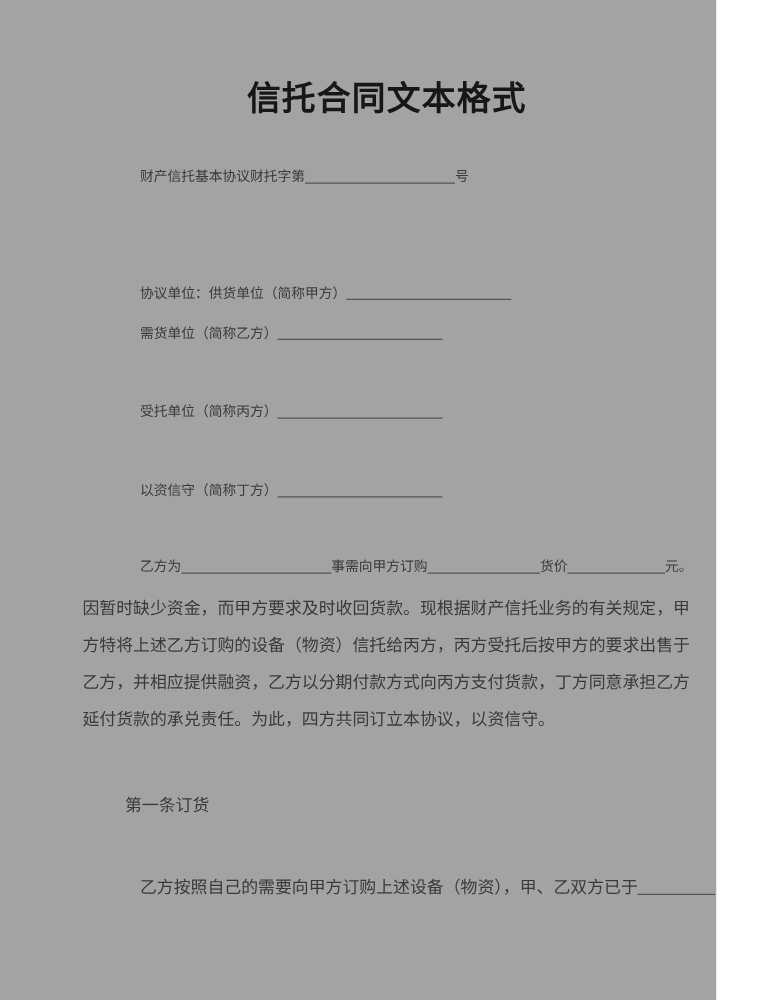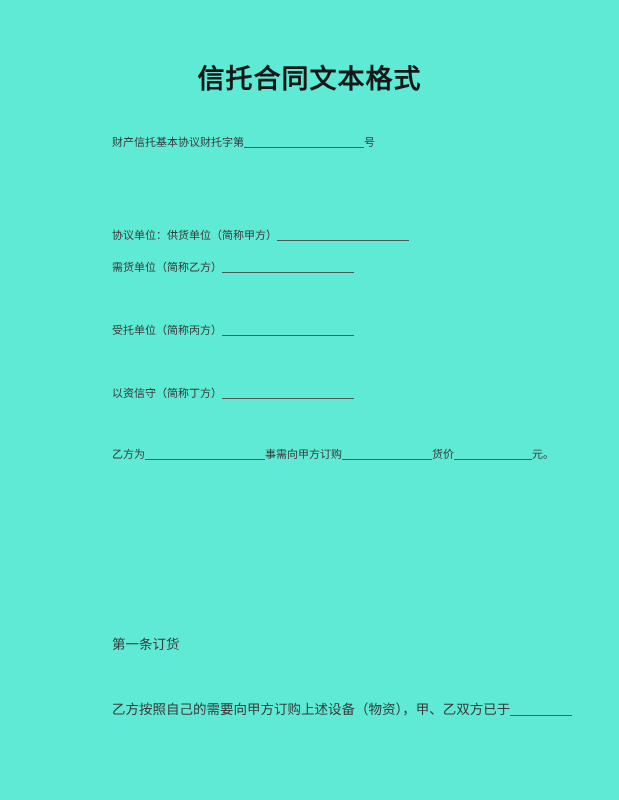--- a/index.html
+++ b/index.html
@@ -6,23 +6,23 @@
   html, body {
     margin: 0;
     padding: 0;
     background: #ffffff;
   }
   body {
     font-family: "Liberation Sans", "DejaVu Sans", sans-serif;
   }
   .page {
     position: relative;
-    width: 619px;
+    width: 573px;
     height: 800px;
-    background: #5eead4;
+    background: #a3a3a3;
     overflow: hidden;
     box-sizing: border-box;
   }
   .doc-title {
     position: absolute;
     top: 62px;
     left: 0;
     width: 619px;
     text-align: center;
     font-size: 27px;
@@ -58,21 +58,21 @@
     color: #3a3a3a;
     line-height: 29.5px;
     text-align: justify;
   }
   .body-para .indent-line {
     display: block;
     white-space: nowrap;
   }
   .section-head {
     position: absolute;
-    left: 112px;
+    left: 100px;
     font-size: 13.5px;
     color: #3a3a3a;
     white-space: nowrap;
     font-family: Liberation Serif, serif;
   }
   .clause-line {
     position: absolute;
     left: 112px;
     font-size: 13.5px;
     color: #3a3a3a;
@@ -103,20 +103,26 @@
   </div>
 
   <div class="field-line" style="top:383px;">
     <span>以资信守（简称丁方）</span><span class="blank blank-c"></span>
   </div>
 
   <div class="field-line" style="top:444px;">
     <span>乙方为</span><span class="blank blank-b"></span><span>事需向甲方订购</span><span class="blank blank-d"></span><span>货价</span><span class="blank blank-e"></span><span>元。</span>
   </div>
 
+  <div class="body-para" style="top:472px;">
+    <span class="indent-line">因暂时缺少资金，而甲方要求及时收回货款。现根据财产信托业务的有关规定，甲</span>
+    <span class="indent-line">方特将上述乙方订购的设备（物资）信托给丙方，丙方受托后按甲方的要求出售于</span>
+    <span class="indent-line">乙方，并相应提供融资，乙方以分期付款方式向丙方支付货款，丁方同意承担乙方</span>
+    <span class="indent-line">延付货款的承兑责任。为此，四方共同订立本协议，以资信守。</span>
+  </div>
 
   <div class="section-head" style="top:633px;">第一条订货</div>
 
   <div class="clause-line" style="top:698px;">
     <span>乙方按照自己的需要向甲方订购上述设备（物资），甲、乙双方已于</span><span class="blank blank-f"></span>
   </div>
 
 </div>
 
 </body></html>

